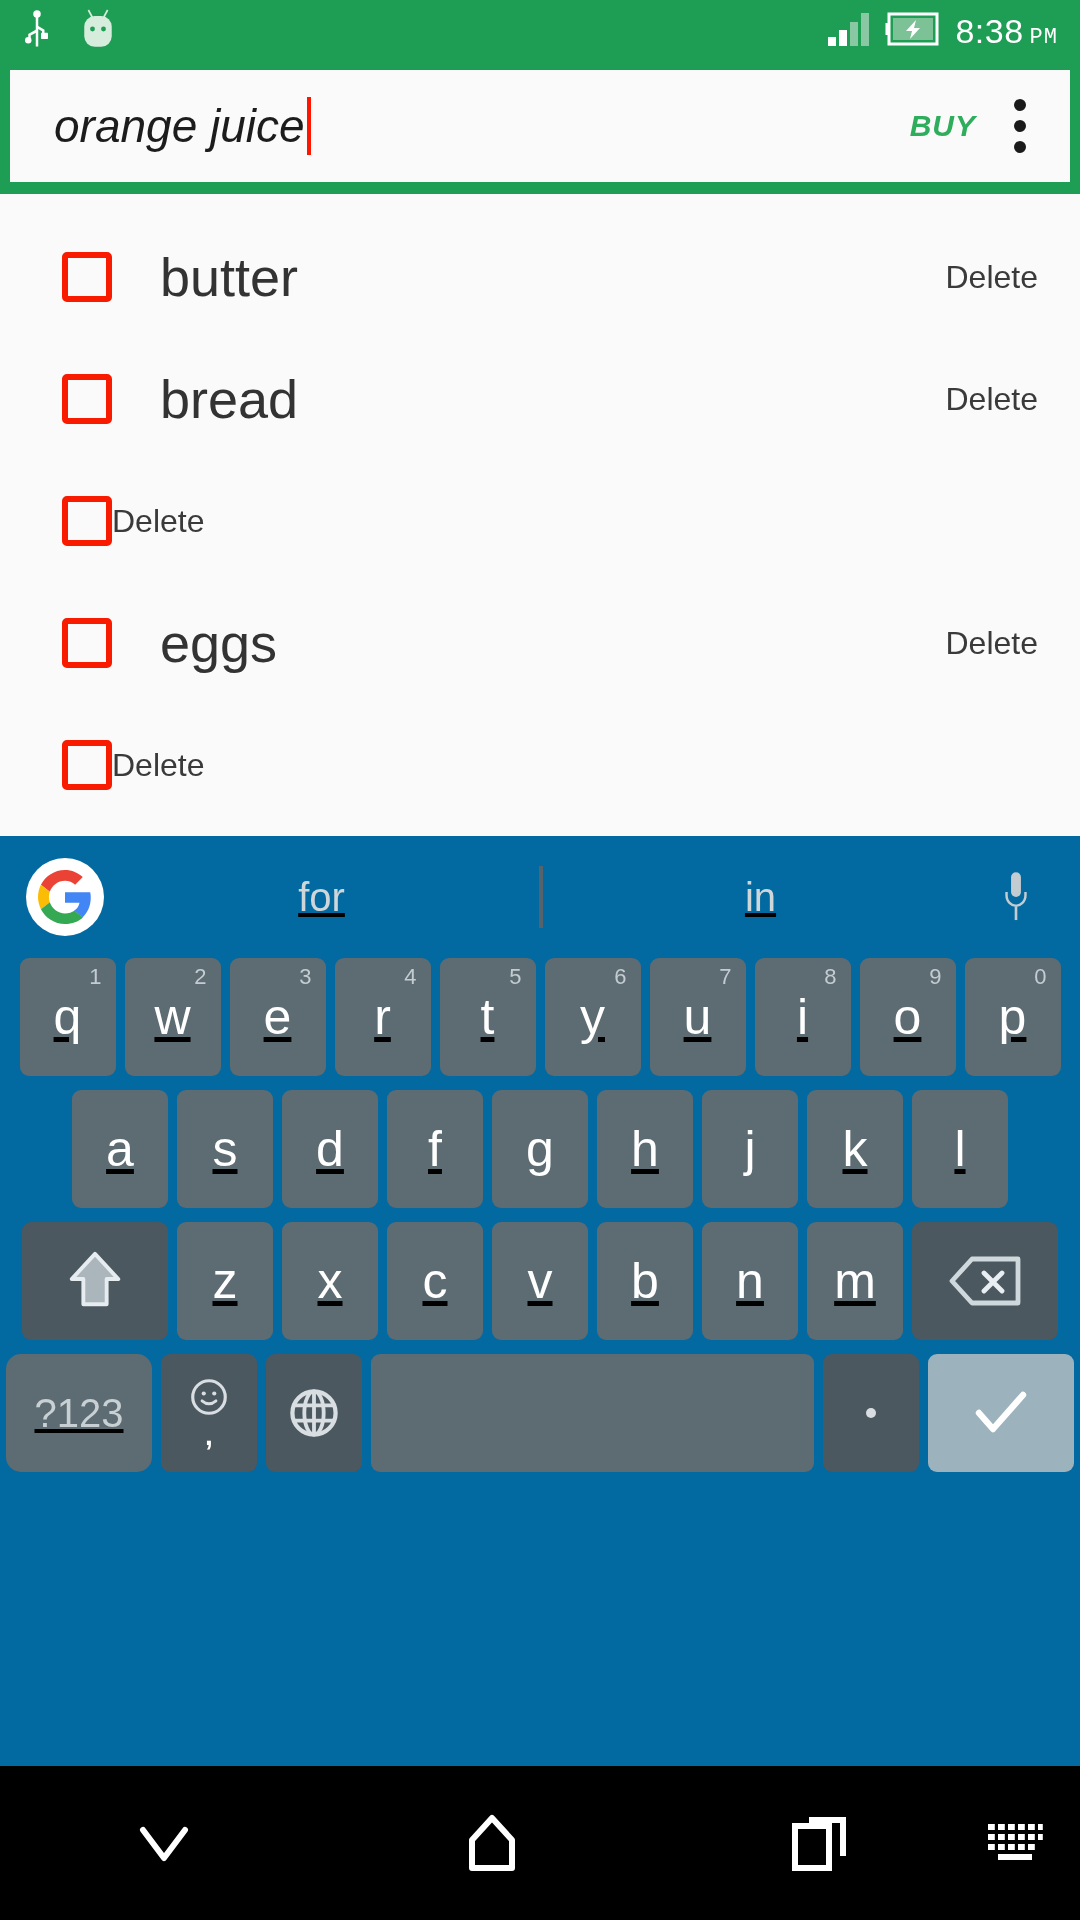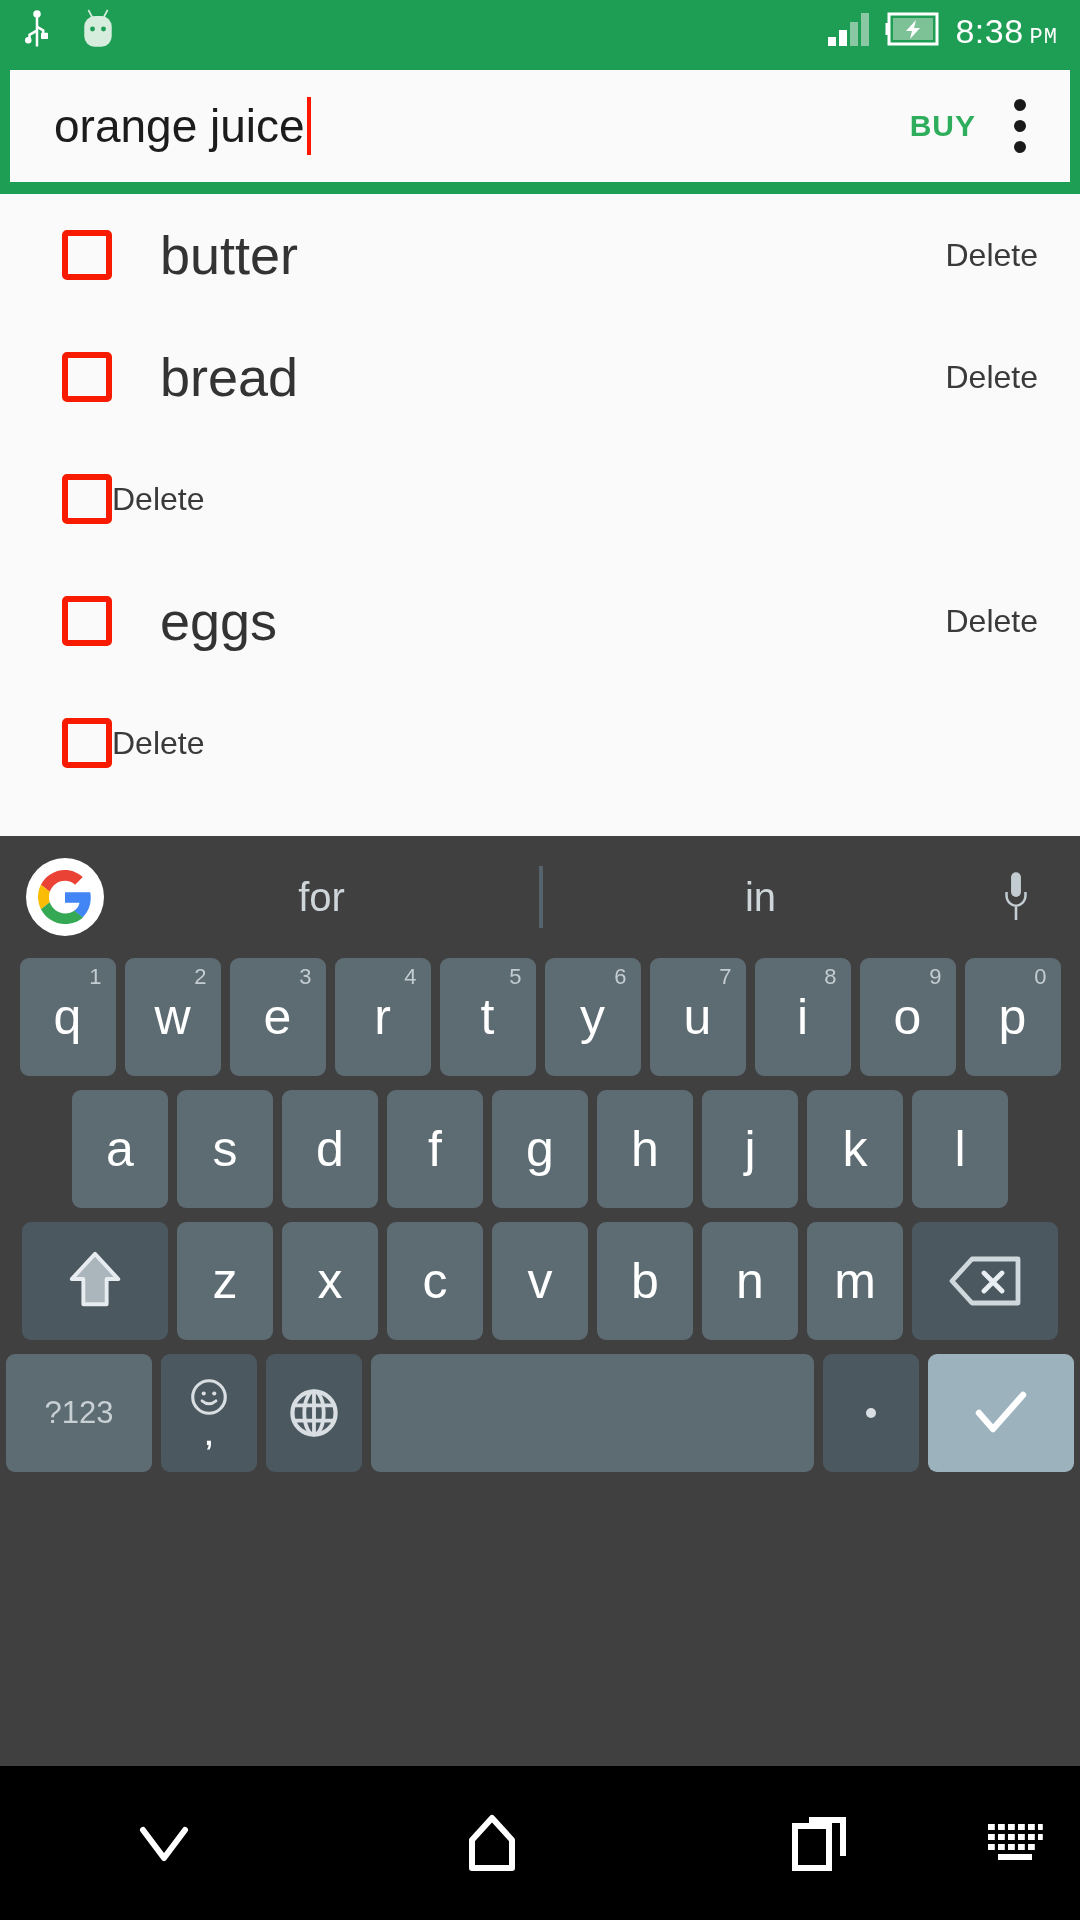--- a/index.html
+++ b/index.html
@@ -32,20 +32,21 @@
     position: absolute; top: 62px; left: 0;
     width: 1080px; height: 132px;
     background: #1e9e54;
     padding: 8px 10px 12px 10px;
   }
   .searchfield {
     width: 100%; height: 100%;
     background: #fafafa;
     display: flex; align-items: center;
     padding: 0 26px 0 44px;
+    font-style: italic;
   }
   .sf-text {
     flex: 1 1 auto;
     font-size: 46px; color: #1c1c1c;
     white-space: nowrap; overflow: hidden;
     display: flex; align-items: center;
   }
   .caret {
     display: inline-block;
     width: 4px; height: 58px;
@@ -57,20 +58,21 @@
     letter-spacing: 1px; padding: 0 10px;
   }
   .kebab { display: flex; flex-direction: column; gap: 9px; padding: 10px 18px 10px 28px; }
   .kebab i { display: block; width: 12px; height: 12px; border-radius: 50%; background: #1a1a1a; }
 
   
   .list {
     position: absolute; top: 194px; left: 0;
     width: 1080px; height: 642px;
     background: #fafafa;
+    padding-top: 22px;
   }
   .row {
     height: 122px;
     display: flex; align-items: center;
     padding: 0 42px 0 62px;
   }
   .cbox {
     width: 50px; height: 50px;
     border: 6px solid #f91b00;
     border-radius: 5px;
@@ -83,21 +85,22 @@
     flex: 1 1 auto;
   }
   .row-delete {
     font-size: 32px; color: #3a3a3a;
   }
 
   
   .keyboard {
     position: absolute; top: 836px; left: 0;
     width: 1080px; height: 930px;
-    background: #404040;
+    background: #0369a1;
+    text-decoration: underline;
   }
   .suggestbar {
     height: 122px;
     display: flex; align-items: center;
     padding: 0 26px;
   }
   .glogo {
     width: 78px; height: 78px; border-radius: 50%;
     background: #ffffff;
     display: flex; align-items: center; justify-content: center;
@@ -122,21 +125,21 @@
   }
   .key.letter { width: 96px; }
   .key.mid { width: 96px; }
   .key .sup {
     position: absolute; top: 6px; right: 14px;
     font-size: 22px; color: #c3ccd1;
   }
   .krow.r2 { padding-left: 52px; padding-right: 52px; }
   .key.wide { width: 146px; background: #4b585f; }
   .key.func { background: #4b585f; }
-  .key.sym { width: 146px; font-size: 31px; color: #c8d0d4; }
+  .key.sym { width: 146px; font-size: 40px; color: #c8d0d4; border-radius: 15px; }
   .key.emoji { width: 96px; }
   .key.globe { width: 96px; }
   .key.space { flex: 1 1 auto; background: #5d6b72; }
   .key.period { width: 96px; background: #4b585f; }
   .key.enter { width: 146px; background: #9cb2bc; }
   .emoji-inner { display: flex; flex-direction: column; align-items: center; justify-content: center; line-height: 1; }
   .emoji-inner .comma { font-size: 28px; color: #ffffff; margin-top: 4px; font-weight: bold; }
   .dot { width: 10px; height: 10px; border-radius: 50%; background: #d8dee1; }
 
   

